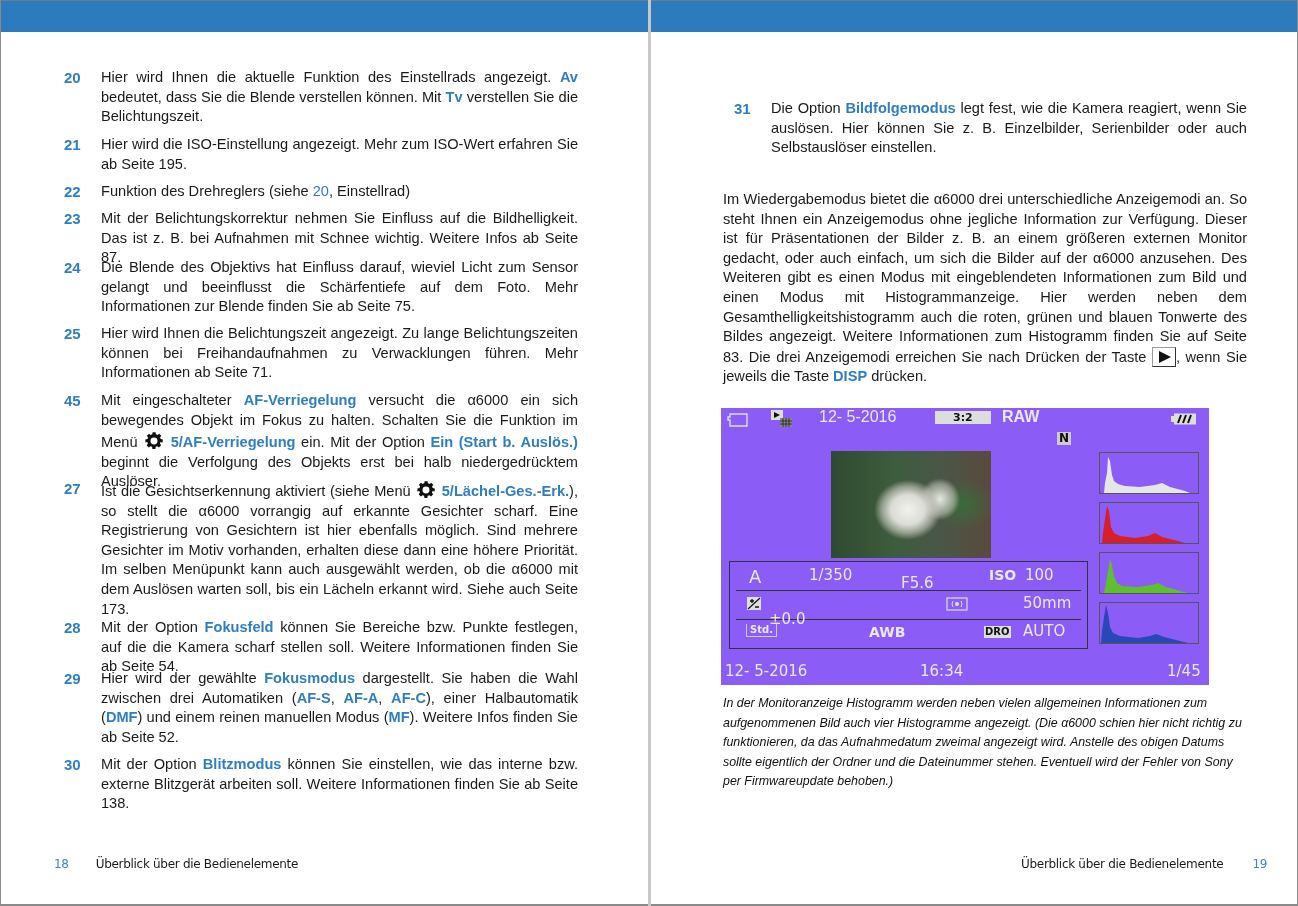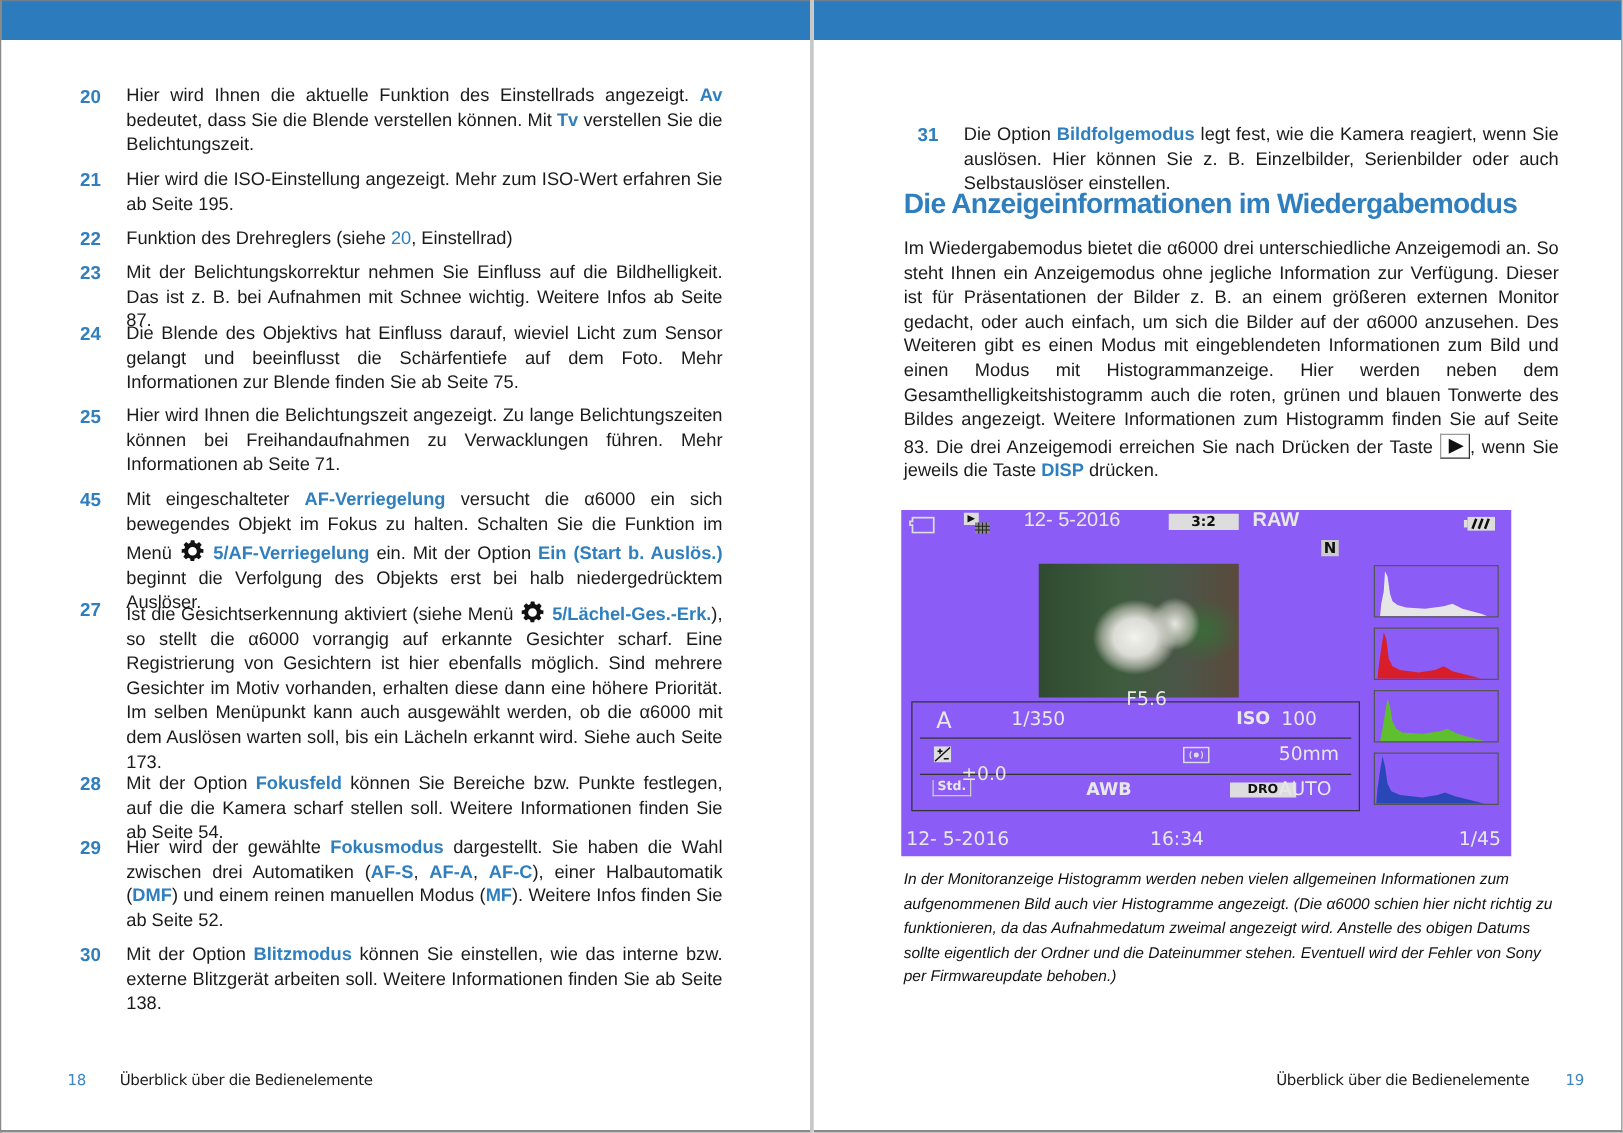--- a/index.html
+++ b/index.html
@@ -131,21 +131,20 @@
 </div>
 
 <div class="spine"></div>
 
 <div class="page right">
   <div class="topbar"></div>
   <div id="item31" class="item" style="left:83px; top:68px; width:513px;margin-top:31px;">
       <span class="num">31</span>
       <div class="txt"><span>Die Option </span><span class="hl">Bildfolgemodus</span><span> legt fest, wie die Kamera reagiert, wenn Sie auslösen. Hier können Sie z. B. Einzelbilder, Serienbilder oder auch Selbstauslöser einstellen.</span></div>
     </div>
-  <div class="heading">Die Anzeigeinformationen im Wiedergabemodus</div>
   <div class="para" id="right-para"><span>Im Wiedergabemodus bietet die α6000 drei unterschiedliche Anzeigemodi an. So steht Ihnen ein Anzeigemodus ohne jegliche Information zur Verfügung. Dieser ist für Präsentationen der Bilder z. B. an einem größeren externen Monitor gedacht, oder auch einfach, um sich die Bilder auf der α6000 anzusehen. Des Weiteren gibt es einen Modus mit eingeblendeten Informationen zum Bild und einen Modus mit Histogrammanzeige. Hier werden neben dem Gesamthelligkeitshistogramm auch die roten, grünen und blauen Tonwerte des Bildes angezeigt. Weitere Informationen zum Histogramm finden Sie auf Seite 83. Die drei Anzeigemodi erreichen Sie nach Drücken der Taste </span><span class="playkey"></span><span>, wenn Sie jeweils die Taste </span><span class="hl">DISP</span><span> drücken.</span></div>
 
   <div class="cam">
     <svg class="t" style="left:6px;top:5px" width="22" height="14">
         <path d="M3 1 H20 V13 H3 V7 H1 V4 H3 Z" fill="none" stroke="#ddd" stroke-width="1.4"></path>
       </svg>
     <svg class="t" style="left:50px;top:2px" width="24" height="18">
         <rect x="0" y="0" width="12" height="10" fill="#ddd"></rect>
         <path d="M3 2 L9 5 L3 8 Z" fill="#111"></path>
         <rect x="9" y="8" width="12" height="9" fill="#888"></rect>
@@ -162,40 +161,40 @@
     <span class="t" style="left:336px;top:24px;font-size:12px;font-weight:bold;background:#ccc;color:#111;padding:0 2px;line-height:13px;">N</span>
 
     <div class="photo"></div>
 
     <div class="infobox">
       <div class="row" style="top:28px;"></div>
       <div class="row" style="top:57px;"></div>
     </div>
     <span class="t" style="left:28px;top:158px;font-size:18px;">A</span>
     <span class="t" style="left:88px;top:158px;font-size:15px;">1/350</span>
-    <span class="t" style="left:180px;top:142px;font-size:15px;">F5.6</span>
+    <span class="t" style="left:180px;top:166px;font-size:15px;">F5.6</span>
     <span class="t" style="left:268px;top:159px;font-size:14px;font-weight:bold;">ISO</span>
     <span class="t" style="left:304px;top:158px;font-size:15px;">100</span>
 
     <svg class="t" style="left:26px;top:189px" width="14" height="13">
         <rect x="0" y="0" width="14" height="13" fill="#ddd"></rect>
         <path d="M1 12 L13 1" stroke="#111" stroke-width="1.2"></path>
         <path d="M3 4 H7 M5 2 V6 M8 10 H12" stroke="#111" stroke-width="1.3"></path>
       </svg>
     <span class="t" style="left:48px;top:202px;font-size:15px;">±0.0</span>
     <svg class="t" style="left:225px;top:189px" width="22" height="14">
         <rect x="1" y="1" width="20" height="12" fill="none" stroke="#ddd" stroke-width="1.2"></rect>
         <circle cx="11" cy="7" r="2" fill="#ddd"></circle>
         <path d="M7 4 Q5 7 7 10 M15 4 Q17 7 15 10" fill="none" stroke="#ddd"></path>
       </svg>
     <span class="t" style="left:302px;top:186px;font-size:15px;">50mm</span>
 
     <span class="t" style="left:25px;top:216px;font-size:10px;font-weight:bold;border:1px solid #ccc;border-top:none;padding:0 3px;line-height:12px;">Std.</span>
     <span class="t" style="left:148px;top:216px;font-size:14px;font-weight:bold;">AWB</span>
-    <span class="t" style="left:263px;top:218px;font-size:10px;font-weight:bold;background:#ddd;color:#111;padding:0 14px;line-height:12px;">DRO</span>
+    <span class="t" style="left:263px;top:218px;font-size:10px;font-weight:bold;background:#ddd;color:#111;padding:0 1px;line-height:12px;">DRO</span>
     <span class="t" style="left:302px;top:214px;font-size:15px;">AUTO</span>
 
     <span class="t" style="left:4px;top:254px;font-size:15px;">12- 5-2016</span>
     <span class="t" style="left:199px;top:254px;font-size:15px;">16:34</span>
     <span class="t" style="left:446px;top:254px;font-size:15px;text-align:right;">1/45</span>
 
     <div class="hist" style="top:44px;">
       <svg viewBox="0 0 98 40">
           <path d="M4 40 L5 30 L7 20 L8 4 L10 8 L12 22 L14 28 L18 31 L25 33 L40 34 L55 32 L62 30 L70 34 L85 38 L90 40 Z" fill="#e6e6e6"></path>
         </svg>

